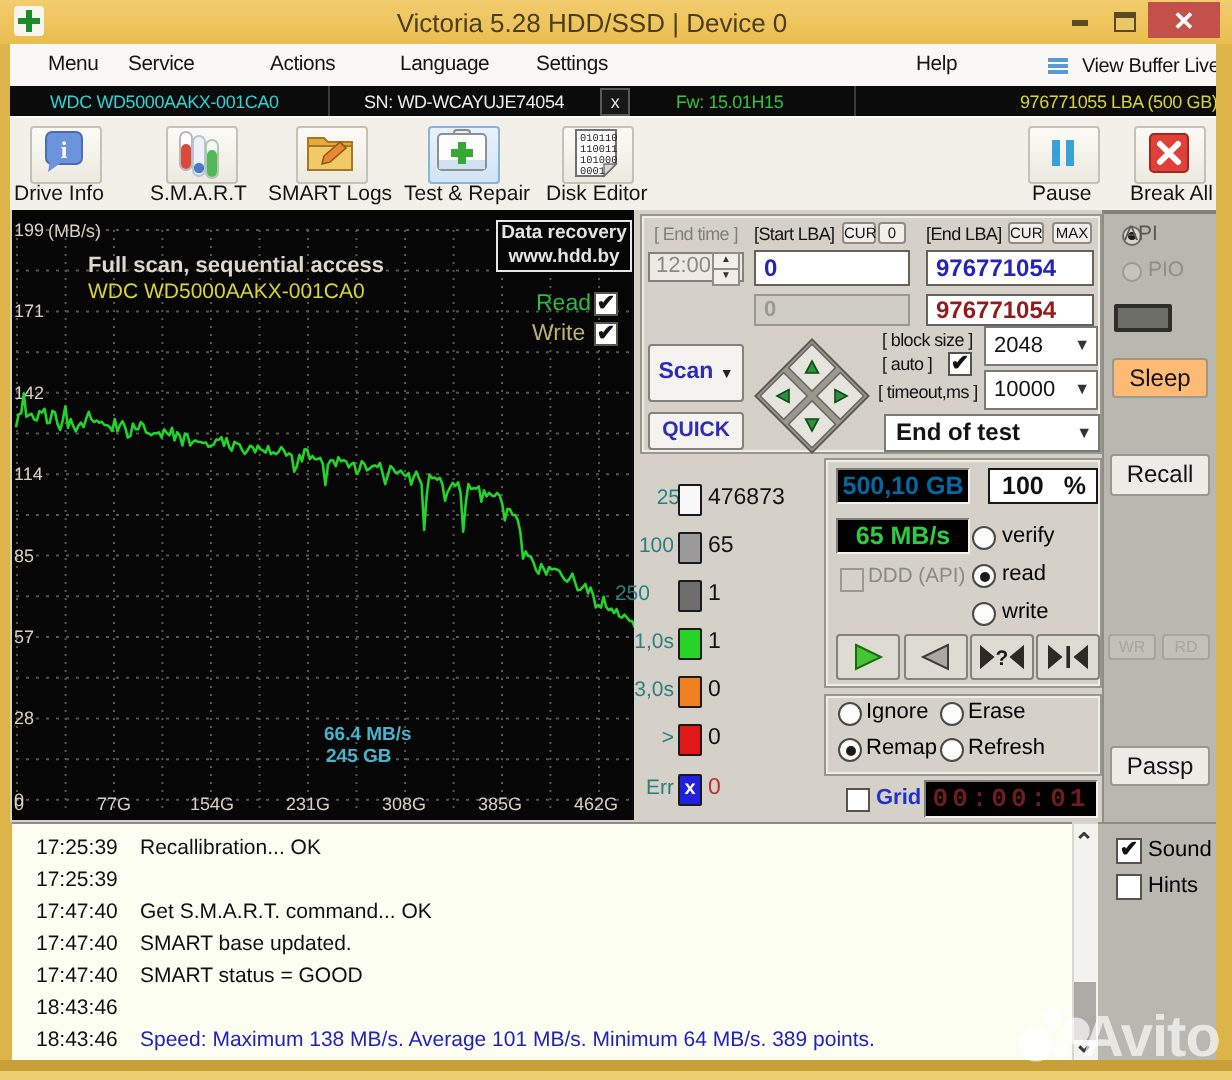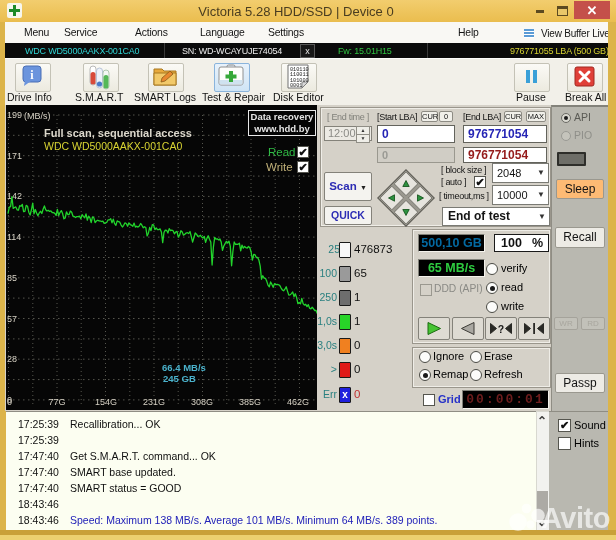--- a/index.html
+++ b/index.html
@@ -254,21 +254,21 @@
 <div class="abs lbl" style="left:439px;top:191px;font-size:9px;">[ timeout,ms ]</div>
 <div class="abs combo" style="left:492px;top:185px;width:51px;height:18px;line-height:18px;padding-left:4px;">10000<span class="arr">▼</span></div>
 <div class="abs combo" style="left:442px;top:207px;width:101px;height:17px;line-height:17px;padding-left:5px;font-weight:bold;font-size:12px;">End of test<span class="arr">▼</span></div>
 
 <div class="abs statlbl" style="left:320px;top:243px;">25</div>
 <div class="abs statblk" style="left:339px;top:242px;background:#f8f8f8;"></div>
 <div class="abs statval" style="left:354px;top:243px;">476873</div>
 <div class="abs statlbl" style="left:317px;top:267px;">100</div>
 <div class="abs statblk" style="left:339px;top:266px;background:#9a9a9a;"></div>
 <div class="abs statval" style="left:354px;top:267px;">65</div>
-<div class="abs statlbl" style="left:317px;top:291px;">250</div>
+<div class="abs statlbl" style="left:305px;top:291px;">250</div>
 <div class="abs statblk" style="left:339px;top:290px;background:#6e6e6e;"></div>
 <div class="abs statval" style="left:354px;top:291px;">1</div>
 <div class="abs statlbl" style="left:317px;top:315px;">1,0s</div>
 <div class="abs statblk" style="left:339px;top:314px;background:#28d428;"></div>
 <div class="abs statval" style="left:354px;top:315px;">1</div>
 <div class="abs statlbl" style="left:317px;top:339px;">3,0s</div>
 <div class="abs statblk" style="left:339px;top:338px;background:#f08020;"></div>
 <div class="abs statval" style="left:354px;top:339px;">0</div>
 <div class="abs statlbl" style="left:317px;top:363px;">&gt;</div>
 <div class="abs statblk" style="left:339px;top:362px;background:#e01818;"></div>
@@ -321,21 +321,21 @@
 <div class="abs radio sel" style="left:419px;top:369px;"></div>
 <div class="abs" style="left:433px;top:368px;font-size:11px;">Remap</div>
 <div class="abs radio" style="left:470px;top:369px;"></div>
 <div class="abs" style="left:484px;top:368px;font-size:11px;">Refresh</div>
 
 <div class="abs chk" style="left:423px;top:394px;background:#fff;"></div>
 <div class="abs" style="left:438px;top:393px;font-size:11px;font-weight:bold;color:#2530c8;">Grid</div>
 <div class="abs disp" style="left:462px;top:390px;width:85px;height:17px;color:#6e1d1d;font-size:13px;line-height:17px;font-family:'Liberation Mono',monospace;letter-spacing:2px;">00:00:01</div>
 
 <div class="abs radio radsm sel" style="left:561px;top:113px;border-color:#6a6a64;background:#d8d7cf;"></div>
-<div class="abs" style="left:574px;top:111px;font-size:10.5px;color:#5a5a54;">API</div>
+<div class="abs" style="left:562px;top:111px;font-size:10.5px;color:#5a5a54;">API</div>
 <div class="abs radio radsm" style="left:561px;top:131px;border-color:#9a9a94;background:#c5c4bc;"></div>
 <div class="abs" style="left:574px;top:129px;font-size:10.5px;color:#8f8f89;">PIO</div>
 <div class="abs" style="left:557px;top:152px;width:25px;height:10px;background:#6e6e68;border:2px solid #2e2e2a;border-radius:1px;"></div>
 <div class="abs btn" style="left:556px;top:179px;width:46px;height:18px;line-height:18px;background:#fdba74;font-size:12px;border-color:#9a988f;">Sleep</div>
 <div class="abs btn" style="left:555px;top:227px;width:48px;height:19px;line-height:19px;background:#edebe5;font-size:12px;border-color:#9a988f;">Recall</div>
 <div class="abs btn" style="left:554px;top:317px;width:22px;height:11px;line-height:11px;font-size:8px;color:#a8a69e;border-color:#a5a39b;background:#c2c1b9;">WR</div>
 <div class="abs btn" style="left:581px;top:317px;width:22px;height:11px;line-height:11px;font-size:8px;color:#a8a69e;border-color:#a5a39b;background:#c2c1b9;">RD</div>
 <div class="abs btn" style="left:555px;top:373px;width:48px;height:18px;line-height:18px;background:#edebe5;font-size:12px;border-color:#9a988f;">Passp</div>
 
 <div class="abs" id="logarea">

